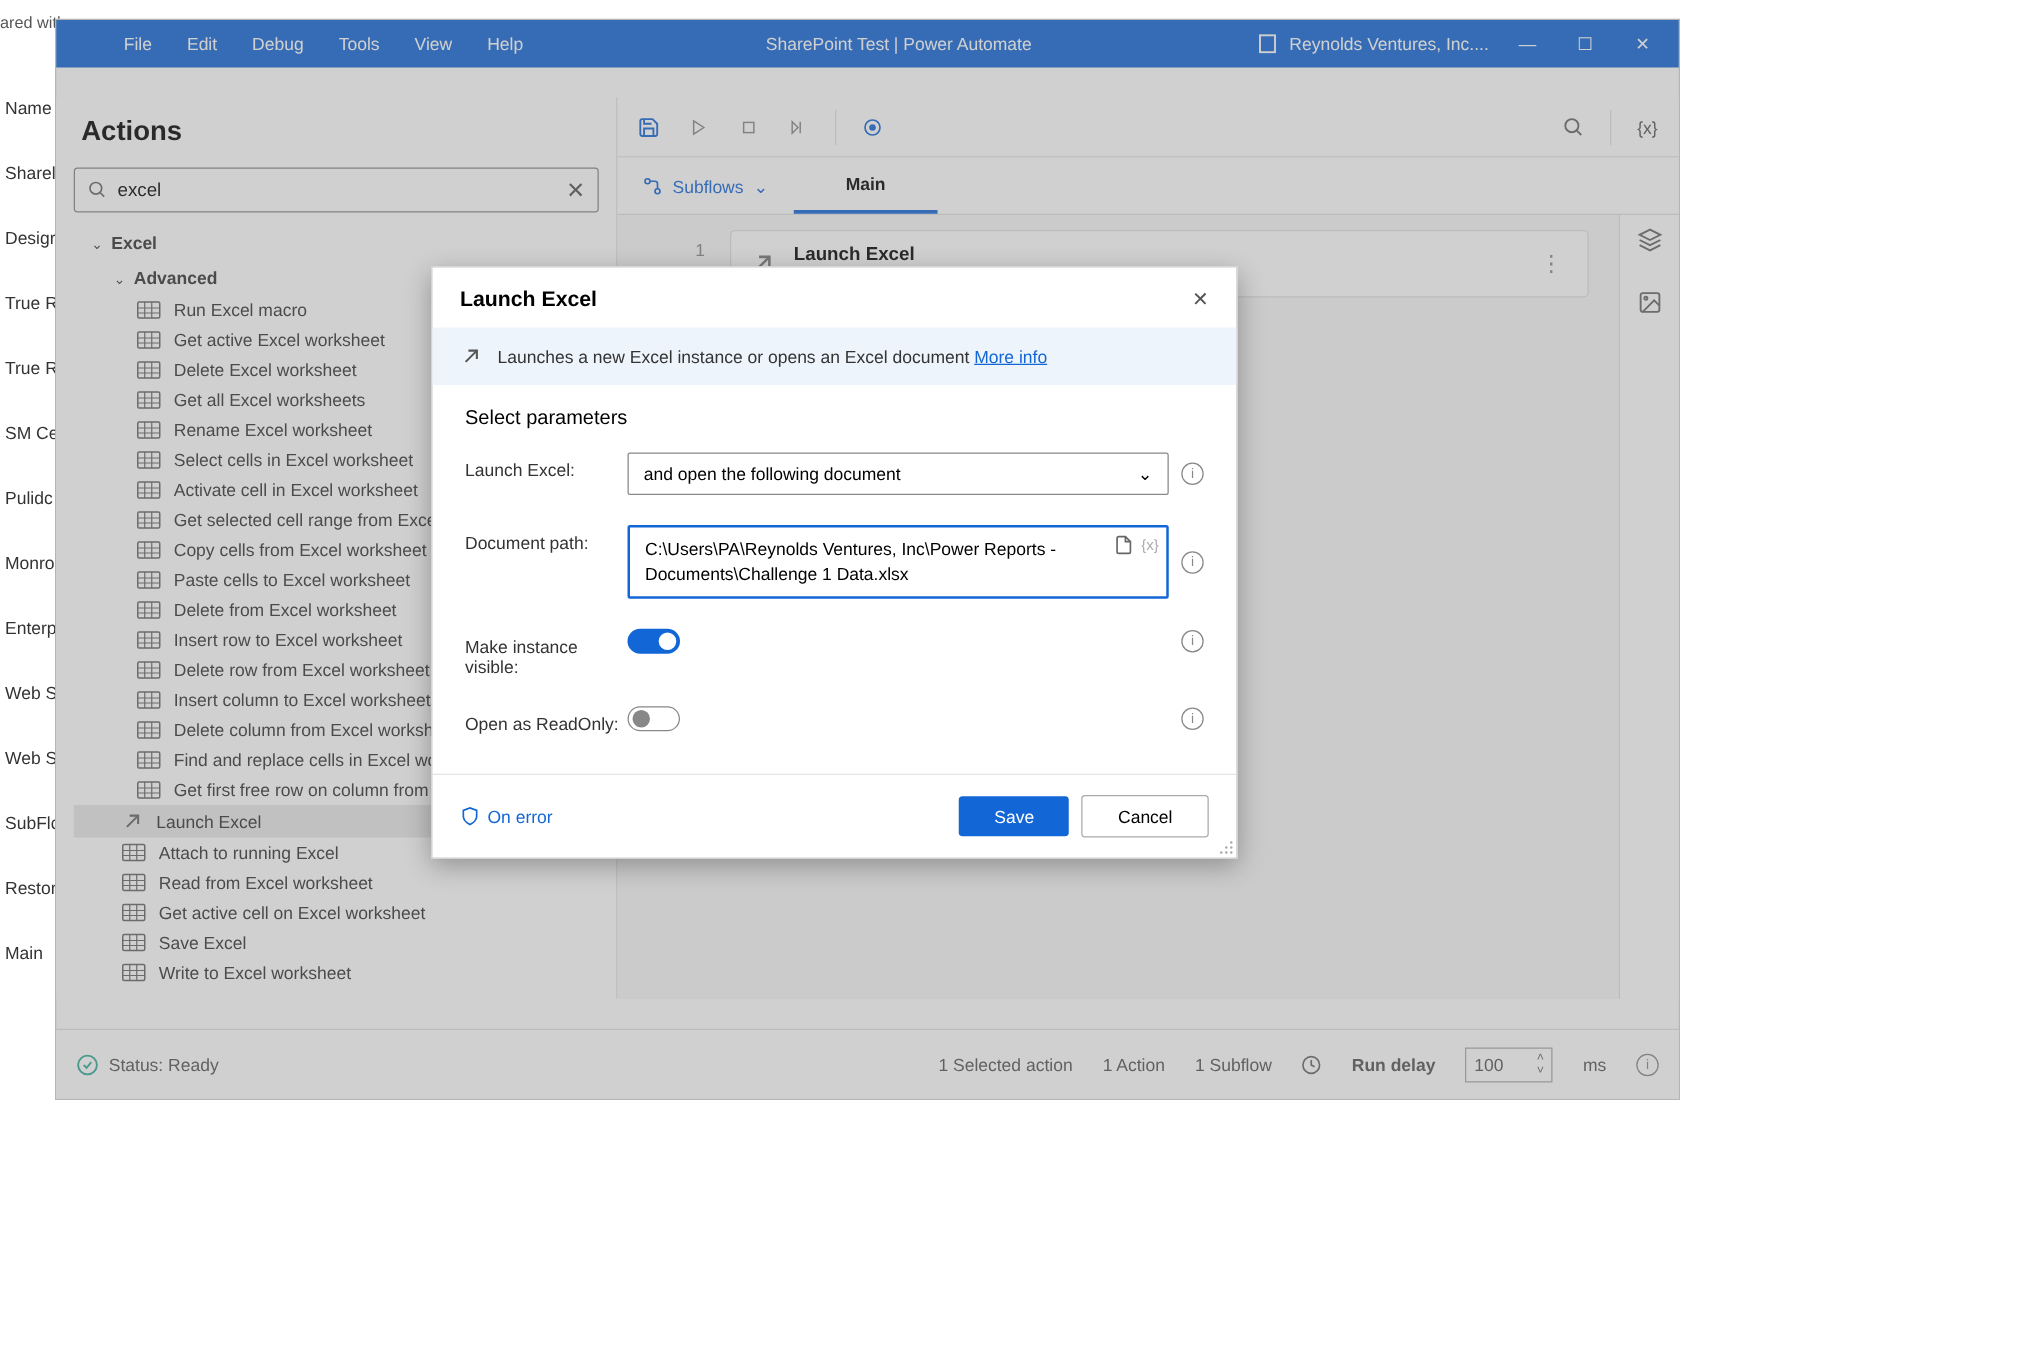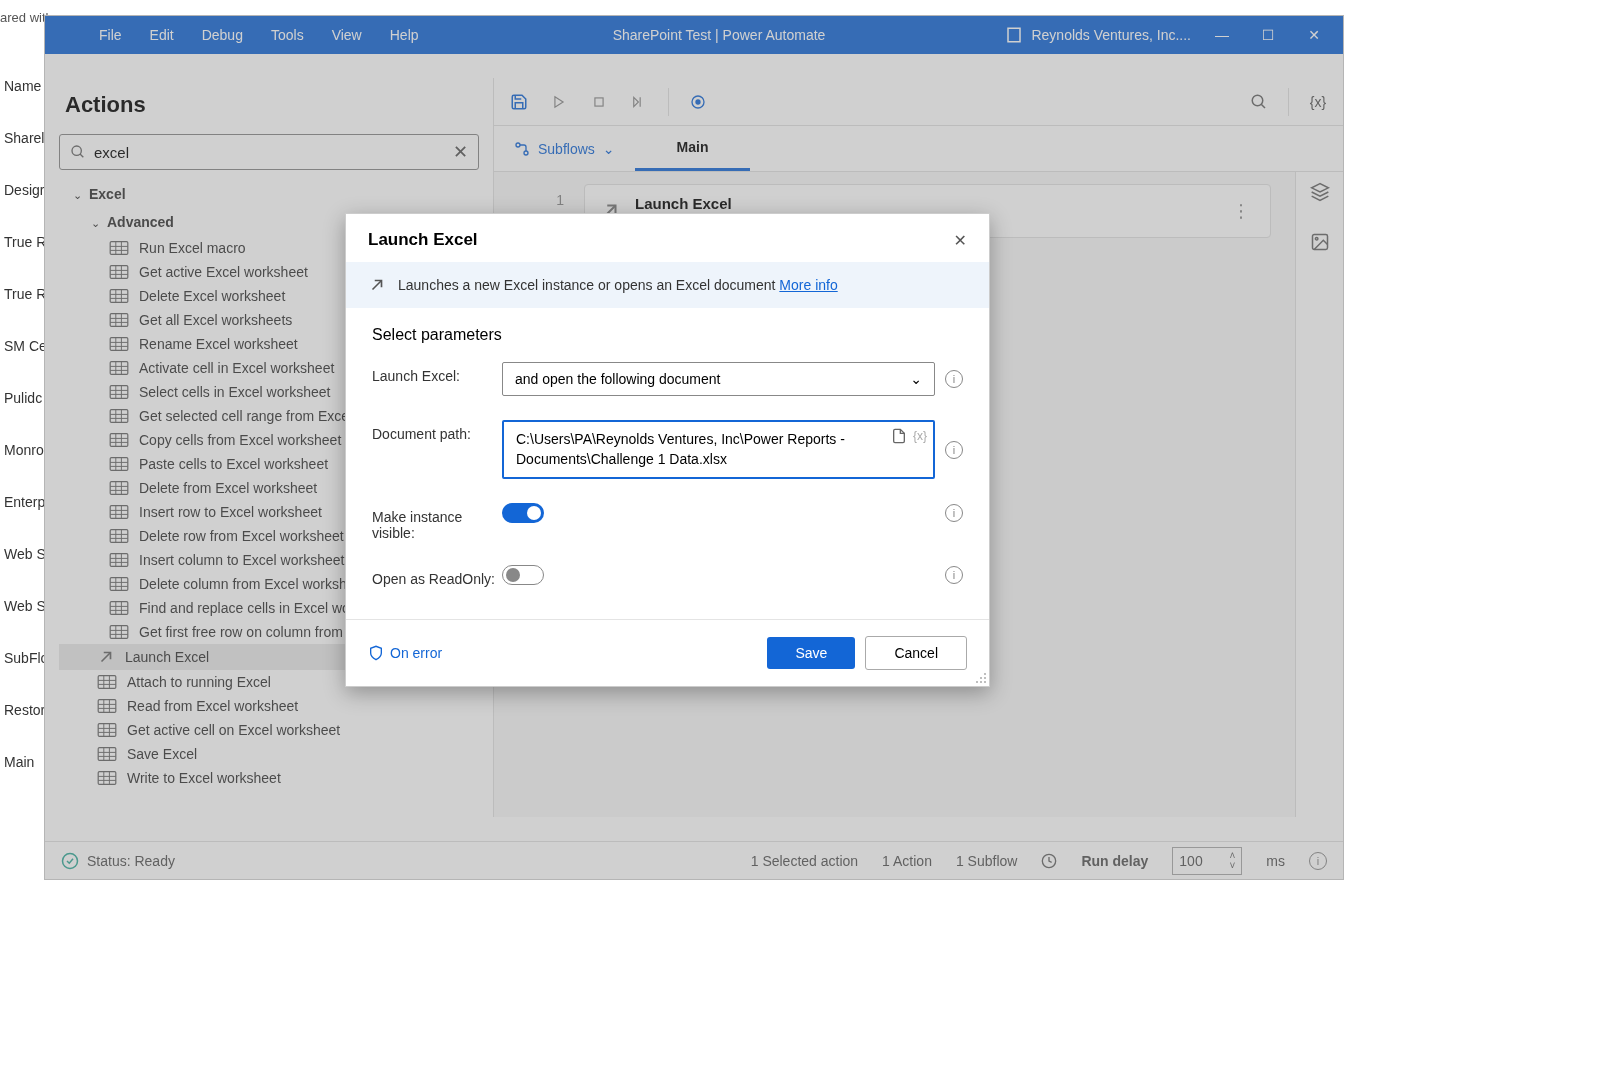--- a/index.html
+++ b/index.html
@@ -52,21 +52,21 @@
 .canvas-area { flex: 1; display: flex; background: #f8f8f8; }
 .line-gutter { width: 90px; text-align: right; padding: 20px 20px 0 0; color: #888; font-size: 14px; }
 .flow-col { flex: 1; padding: 12px 24px 0 0; }
 .action-card { background: #fff; border: 1px solid #e0e0e0; border-radius: 4px; padding: 10px 14px; display: flex; align-items: center; gap: 14px; }
 .action-card .title { font-size: 15px; font-weight: 600; }
 .action-card .sub { font-size: 13px; color: #777; }
 .card-dots { margin-left: auto; color: #888; font-size: 18px; padding-right: 6px; }
 
 .right-rail { width: 48px; background: #fff; border-left: 1px solid #e0e0e0; display: flex; flex-direction: column; align-items: center; padding-top: 10px; gap: 30px; }
 
-.status-bar { height: 38px; background: #fff; border-top: 1px solid #e0e0e0; display: flex; align-items: center; padding: 0 16px; font-size: 14px; color: #555; gap: 24px; }
+.status-bar { height: 56px; background: #fff; border-top: 1px solid #e0e0e0; display: flex; align-items: center; padding: 0 16px; font-size: 14px; color: #555; gap: 24px; }
 .status-left { display: flex; align-items: center; gap: 8px; }
 .status-spacer { flex: 1; }
 .delay-input { width: 70px; border: 1px solid #aaa; padding: 3px 6px; display: flex; align-items: center; justify-content: space-between; }
 
 
 .dim { position: absolute; left: 44px; top: 15px; width: 1300px; height: 865px; background: rgba(120,120,120,0.35); }
 
 .modal { position: absolute; left: 345px; top: 213px; width: 645px; background: #fff; border: 1px solid #ccc; box-shadow: 0 6px 20px rgba(0,0,0,0.3); }
 .modal-header { display: flex; align-items: center; justify-content: space-between; padding: 16px 22px 12px; }
 .modal-title { font-size: 17px; font-weight: 600; }
@@ -213,31 +213,31 @@
               <span>Rename Excel worksheet</span>
             </div>
             <div class="tree-item">
               <svg width="20" height="16" viewBox="0 0 24 20">
                 <rect x="1" y="2" width="22" height="16" rx="1.5" fill="none" stroke="#666" stroke-width="1.5"></rect>
                 <line x1="1" y1="8" x2="23" y2="8" stroke="#666" stroke-width="1.2"></line>
                 <line x1="1" y1="13" x2="23" y2="13" stroke="#666" stroke-width="1.2"></line>
                 <line x1="8" y1="2" x2="8" y2="18" stroke="#666" stroke-width="1.2"></line>
                 <line x1="15" y1="2" x2="15" y2="18" stroke="#666" stroke-width="1.2"></line>
               </svg>
+              <span>Select cells in Excel worksheet</span>
+            </div>
+            <div class="tree-item">
+              <svg width="20" height="16" viewBox="0 0 24 20">
+                <rect x="1" y="2" width="22" height="16" rx="1.5" fill="none" stroke="#666" stroke-width="1.5"></rect>
+                <line x1="1" y1="8" x2="23" y2="8" stroke="#666" stroke-width="1.2"></line>
+                <line x1="1" y1="13" x2="23" y2="13" stroke="#666" stroke-width="1.2"></line>
+                <line x1="8" y1="2" x2="8" y2="18" stroke="#666" stroke-width="1.2"></line>
+                <line x1="15" y1="2" x2="15" y2="18" stroke="#666" stroke-width="1.2"></line>
+              </svg>
               <span>Activate cell in Excel worksheet</span>
-            </div>
-            <div class="tree-item">
-              <svg width="20" height="16" viewBox="0 0 24 20">
-                <rect x="1" y="2" width="22" height="16" rx="1.5" fill="none" stroke="#666" stroke-width="1.5"></rect>
-                <line x1="1" y1="8" x2="23" y2="8" stroke="#666" stroke-width="1.2"></line>
-                <line x1="1" y1="13" x2="23" y2="13" stroke="#666" stroke-width="1.2"></line>
-                <line x1="8" y1="2" x2="8" y2="18" stroke="#666" stroke-width="1.2"></line>
-                <line x1="15" y1="2" x2="15" y2="18" stroke="#666" stroke-width="1.2"></line>
-              </svg>
-              <span>Select cells in Excel worksheet</span>
             </div>
             <div class="tree-item">
               <svg width="20" height="16" viewBox="0 0 24 20">
                 <rect x="1" y="2" width="22" height="16" rx="1.5" fill="none" stroke="#666" stroke-width="1.5"></rect>
                 <line x1="1" y1="8" x2="23" y2="8" stroke="#666" stroke-width="1.2"></line>
                 <line x1="1" y1="13" x2="23" y2="13" stroke="#666" stroke-width="1.2"></line>
                 <line x1="8" y1="2" x2="8" y2="18" stroke="#666" stroke-width="1.2"></line>
                 <line x1="15" y1="2" x2="15" y2="18" stroke="#666" stroke-width="1.2"></line>
               </svg>
               <span>Get selected cell range from Excel wor</span>

